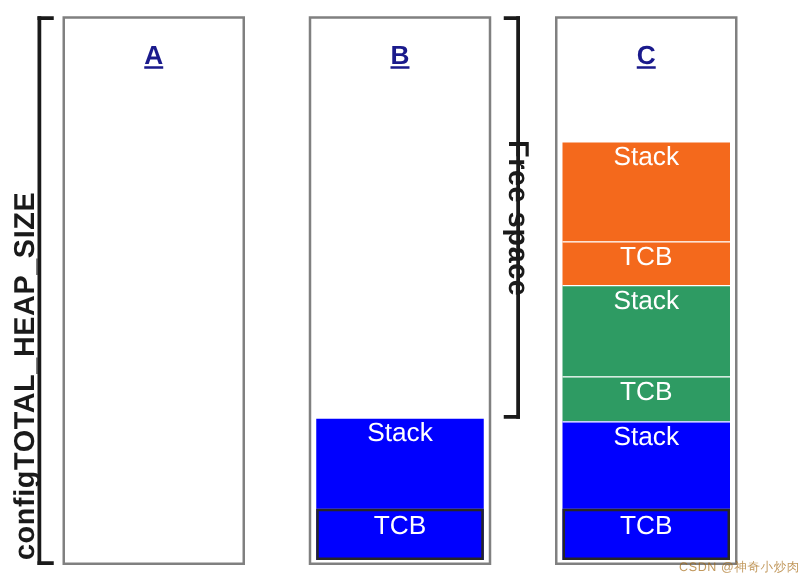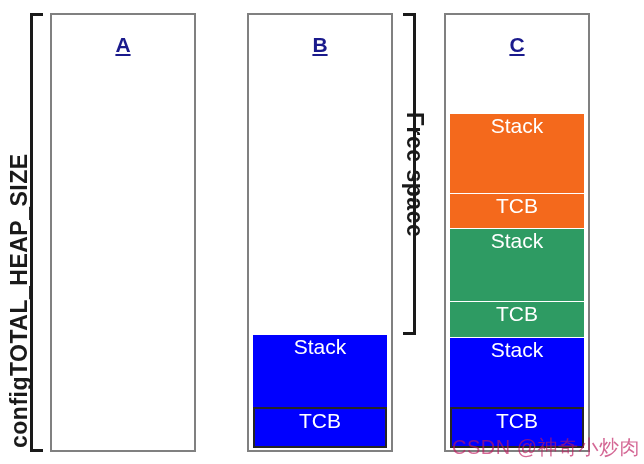--- a/index.html
+++ b/index.html
@@ -93,22 +93,22 @@
     font-weight: bold;
     color: #1a1a1a;
     letter-spacing: 0.5px;
   }
 
   
   .watermark {
     position: absolute;
     right: 4px;
     bottom: 3px;
-    font-size: 20px;
-    color: #be185d;
+    font-size: 10px;
+    color: #a16207;
     opacity: 0.65;
     white-space: nowrap;
     letter-spacing: 0.5px;
   }
 </style>
 </head>
 <body>
 
 <div id="canvas">
 

